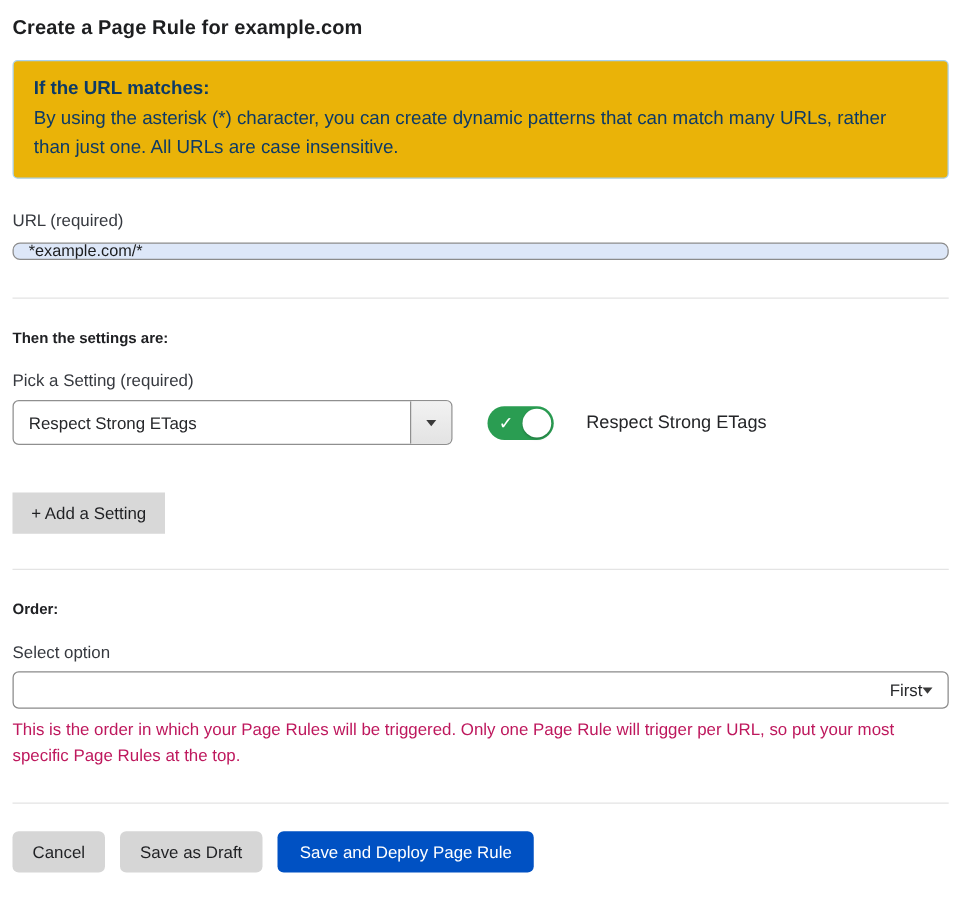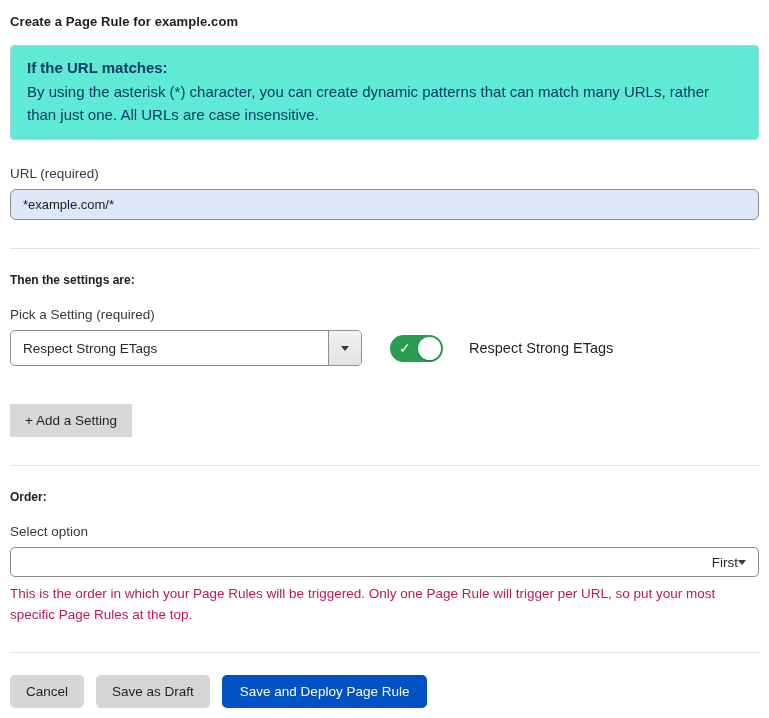--- a/index.html
+++ b/index.html
@@ -6,45 +6,45 @@
   html, body { margin: 0; padding: 0; background: #ffffff; }
   body {
     width: 769px; height: 718px;
     font-family: "Liberation Sans", "DejaVu Sans", sans-serif;
     color: #222326;
     overflow: hidden;
   }
   .page { padding: 6px 10px 0 10px; }
 
   .page-title {
-    font-size: 13px; font-weight: 700; color: #1d1e20;
+    font-size: 16px; font-weight: 700; color: #1d1e20;
     margin: 8px 0 16px 0; letter-spacing: 0.1px;
   }
 
   .info-box {
-    background: #5eead4;
+    background: #eab308;
     border: 1px solid #a9d2ee;
     border-radius: 4px;
     padding: 10px 16px 12px 16px;
     color: #0d3a66;
     font-size: 15px;
     line-height: 1.58;
     margin-bottom: 26px;
   }
   .info-box .info-heading { font-weight: 700; }
   .info-box a.info-link {
     color: #0051c3; text-decoration: underline; cursor: pointer;
   }
 
   .field-label {
     font-size: 13.5px; color: #36393f; margin: 0 0 8px 0;
   }
 
   .url-input {
-    width: 100%; height: 31px;
+    width: 100%; height: 14px;
     background: #dde7f8;
     border: 1px solid #8b8b8b;
     border-radius: 6px;
     padding: 0 12px;
     font-size: 13px;
     font-family: "Liberation Sans", sans-serif;
     color: #1c1d1f;
     outline: none;
   }
 

